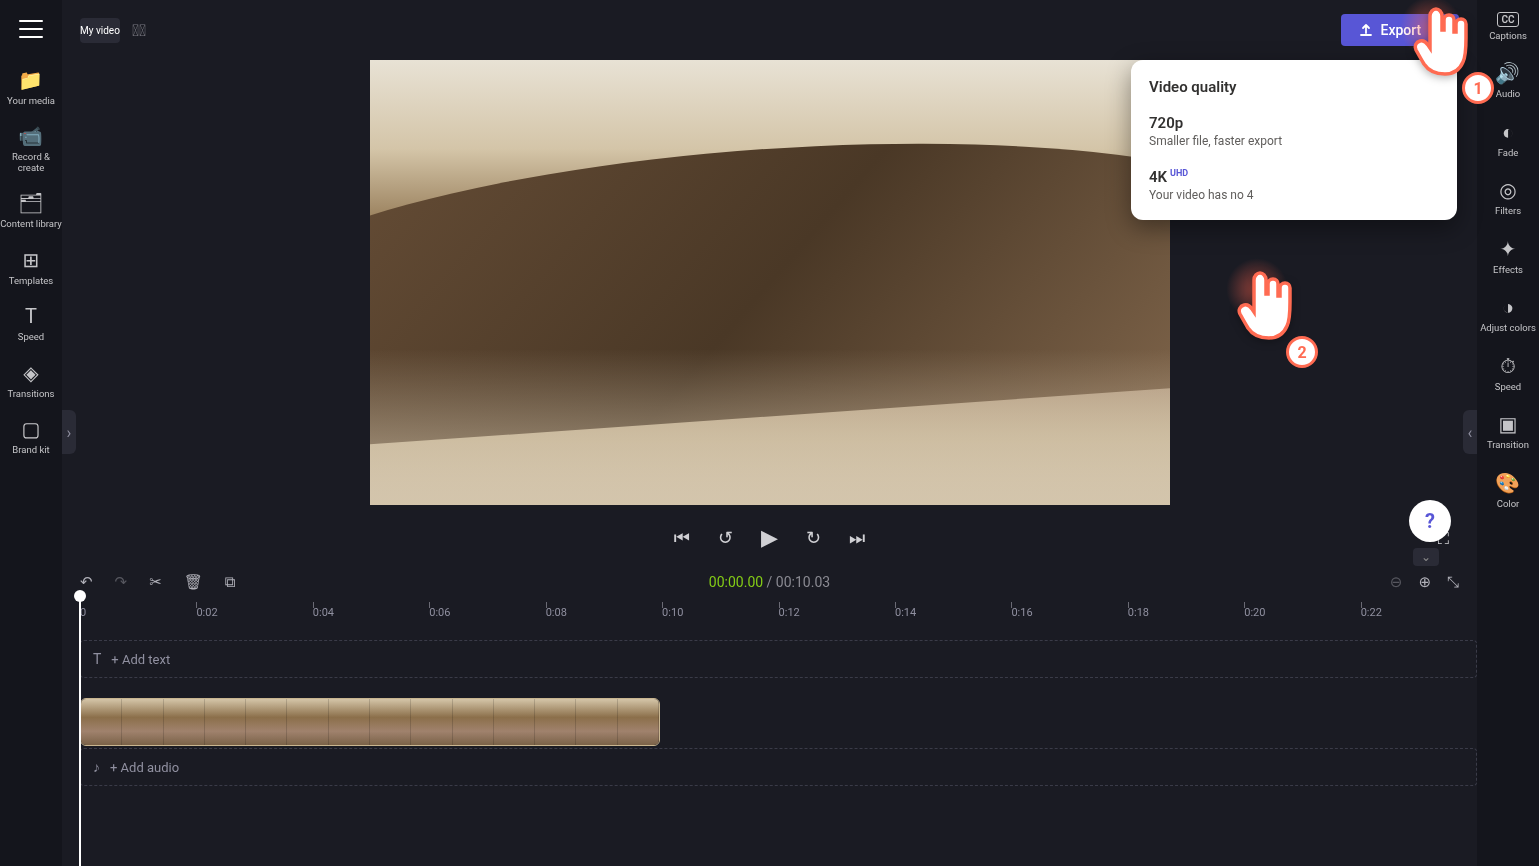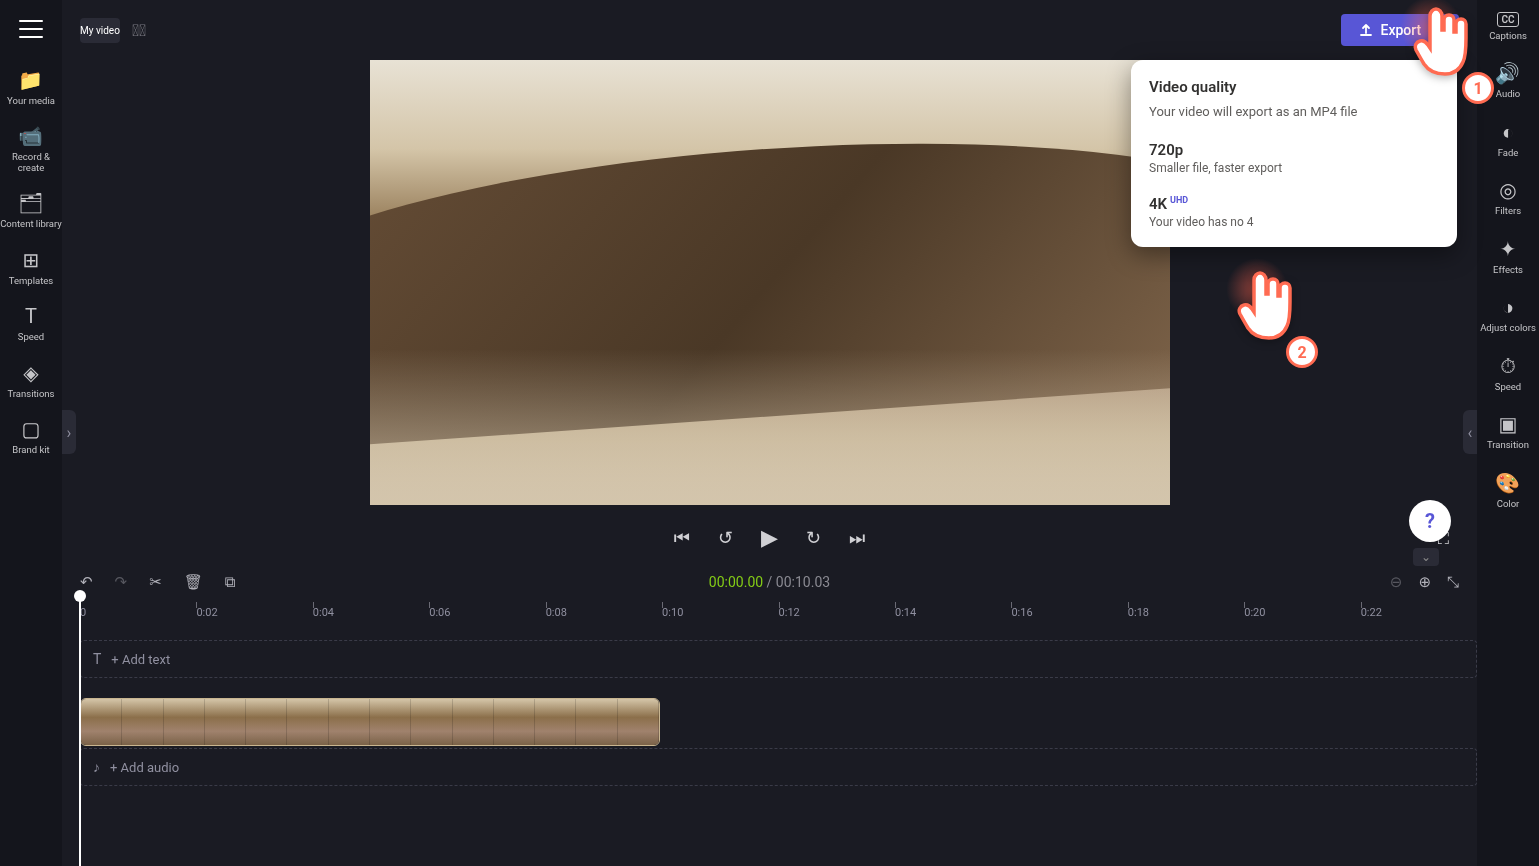--- a/index.html
+++ b/index.html
@@ -232,21 +232,20 @@
     <div class="thumb"></div>
     <div class="thumb"></div>
     <div class="thumb"></div>
     <div class="thumb"></div>
 </div>
 
 <div class="playhead"></div>
 
 <div class="export-dropdown">
   <div class="ed-title">Video quality</div>
-  <div class="ed-sub">Your video will export as an MP4 file</div>
   <div class="ed-opt">
       <div class="q"><span>720p</span></div>
       <div class="d">Smaller file, faster export</div>
     </div>
   <div class="ed-opt">
       <div class="q"><span>4K</span><sup>UHD</sup></div>
       <div class="d">Your video has no 4</div>
     </div>
 </div>
 

